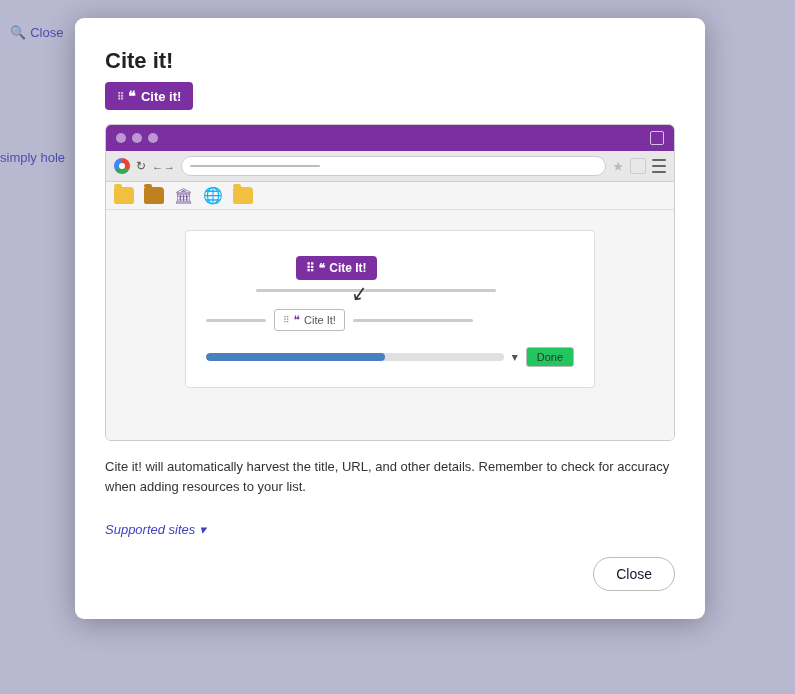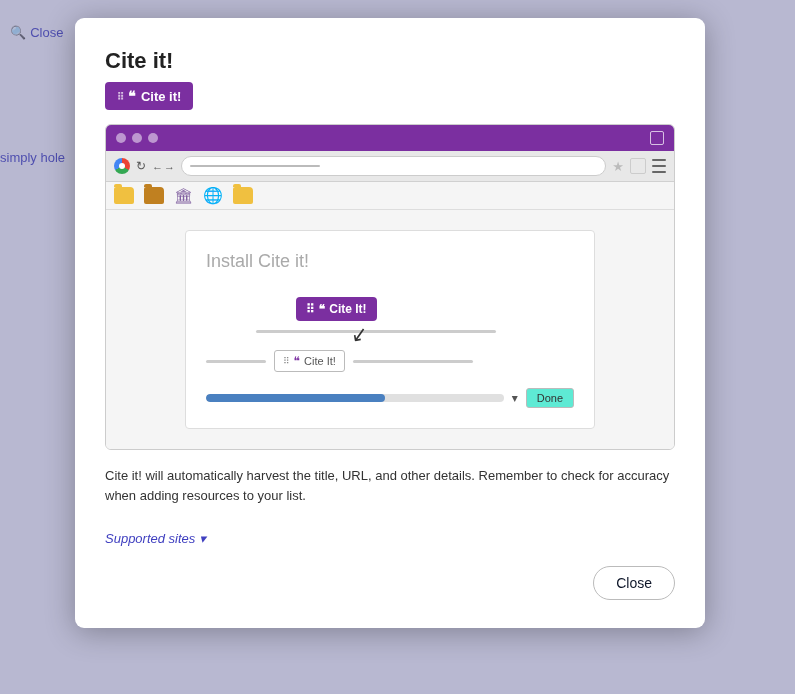--- a/index.html
+++ b/index.html
@@ -319,21 +319,21 @@
       border-radius: 4px;
       overflow: hidden;
     }
     .progress-fill {
       height: 100%;
       background: #4a80c0;
       border-radius: 4px;
     }
     .dropdown-arrow { font-size: 12px; color: #555; }
     .done-btn {
-      background: #5eead4;
+      background: #22c55e;
       border: 1px solid #bbb;
       border-radius: 3px;
       padding: 3px 10px;
       font-size: 11px;
       color: #333;
       cursor: pointer;
     }
 
     
     .modal-footer-text {
@@ -435,21 +435,20 @@
     <div class="bookmarks-bar">
       <div class="bookmark-folder"></div>
       <div class="bookmark-folder dark"></div>
       <span class="bookmark-building">🏛</span>
       <span class="bookmark-globe">🌐</span>
       <div class="bookmark-folder"></div>
     </div>
 
     <div class="browser-content">
       <div class="install-box">
-        <div class="install-title">Install Cite it!</div>
 
         <div class="drag-area">
           <div class="drag-cite-btn">
             <span>⠿</span>
             <span>❝</span>
             <span>Cite It!</span>
           </div>
           <div class="cursor-arrow">↙</div>
           <div class="drag-line"></div>
         </div>

